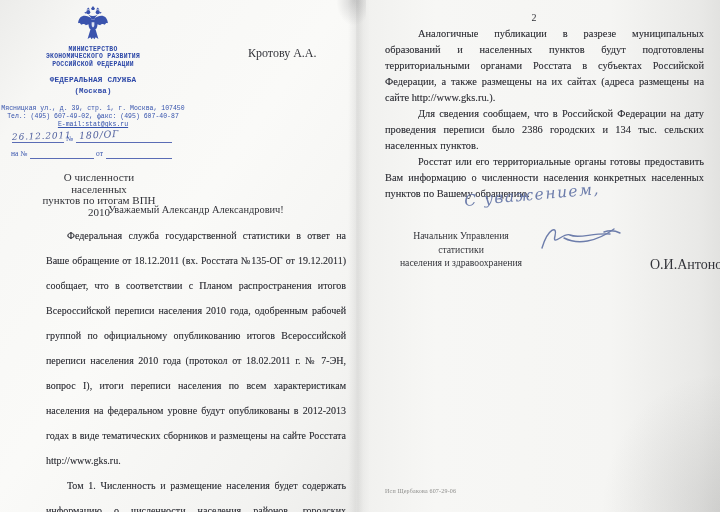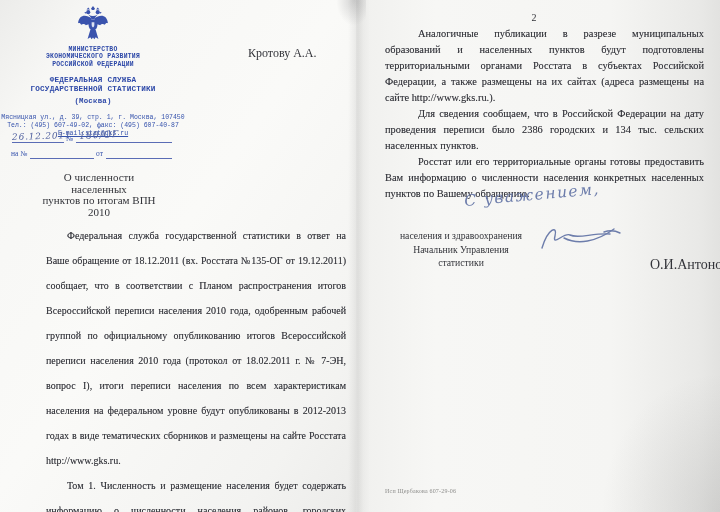--- a/index.html
+++ b/index.html
@@ -101,21 +101,20 @@
       </svg>
 
       <div class="ministry">
         <div>МИНИСТЕРСТВО</div>
         <div>ЭКОНОМИЧЕСКОГО РАЗВИТИЯ</div>
         <div>РОССИЙСКОЙ ФЕДЕРАЦИИ</div>
       </div>
 
       <div class="service">
         <div>ФЕДЕРАЛЬНАЯ СЛУЖБА</div>
-        <div>ГОСУДАРСТВЕННОЙ СТАТИСТИКИ</div>
         <div class="rosstat">(Москва)</div>
       </div>
 
       <div class="addr">
         <div>Мясницкая ул., д. 39, стр. 1, г. Москва, 107450</div>
         <div>Тел.: (495) 607-49-02, факс: (495) 607-40-87</div>
         <div class="email">E-mail:stat@gks.ru</div>
       </div>
     </div>
 
@@ -130,42 +129,43 @@
     <span class="req ref-from">от</span>
     <div class="fill-line" style="left:106px;top:158px;width:66px;"></div>
 
     <div class="recipient">Кротову А.А.</div>
 
     <div class="subject">
       <div>О численности населенных</div>
       <div>пунктов по итогам ВПН 2010</div>
     </div>
 
+    <div class="salutation">Уважаемый Александр Александрович!</div>
 
     <div class="bodytext body-p1">
       <p>Федеральная служба государственной статистики в ответ на Ваше обращение от 18.12.2011 (вх. Росстата №135-ОГ от 19.12.2011) сообщает, что в соответствии с Планом распространения итогов Всероссийской переписи населения 2010 года, одобренным рабочей группой по официальному опубликованию итогов Всероссийской переписи населения 2010 года (протокол от 18.02.2011 г. № 7-ЭН, вопрос I), итоги переписи населения по всем характеристикам населения на федеральном уровне будут опубликованы в 2012-2013 годах в виде тематических сборников и размещены на сайте Росстата http://www.gks.ru.</p>
       <p>Том 1. Численность и размещение населения будет содержать информацию о численности населения районов, городских населенных пунктов, сельских населенных пунктов - районных центров и сельских населенных пунктов с населением 3 тысячи человек и более по всем субъектам Российской Федерации. Публикация данного официального издания запланирована на I квартал 2012 г.</p>
     </div>
   </div>
 
   <div class="page page-right">
 
     <div class="pagenum">2</div>
 
     <div class="bodytext body-p2">
       <p>Аналогичные публикации в разрезе муниципальных образований и населенных пунктов будут подготовлены территориальными органами Росстата в субъектах Российской Федерации, а также размещены на их сайтах (адреса размещены на сайте http://www.gks.ru.).</p>
       <p>Для сведения сообщаем, что в Российской Федерации на дату проведения переписи было 2386 городских и 134 тыс. сельских населенных пунктов.</p>
       <p>Росстат или его территориальные органы готовы предоставить Вам информацию о численности населения конкретных населенных пунктов по Вашему обращению.</p>
     </div>
 
     <div class="hand closing-hand">С уважением,</div>
 
     <div class="sig-title">
+      <div>Начальник Управления статистики</div>
       <div>населения и здравоохранения</div>
-      <div>Начальник Управления статистики</div>
     </div>
 
     <svg class="sig-mark" width="92" height="40" viewBox="0 0 92 40">
       <g fill="none" stroke="#6d7dab" stroke-width="1.4" stroke-linecap="round">
         <path d="M8,30 C14,10 24,7 21,18 C18,29 30,14 36,17 C44,21 58,15 76,16"></path>
         <path d="M30,20 C44,27 62,24 80,11"></path>
         <path d="M70,14 C76,12 82,13 86,15"></path>
       </g>
     </svg>
 

